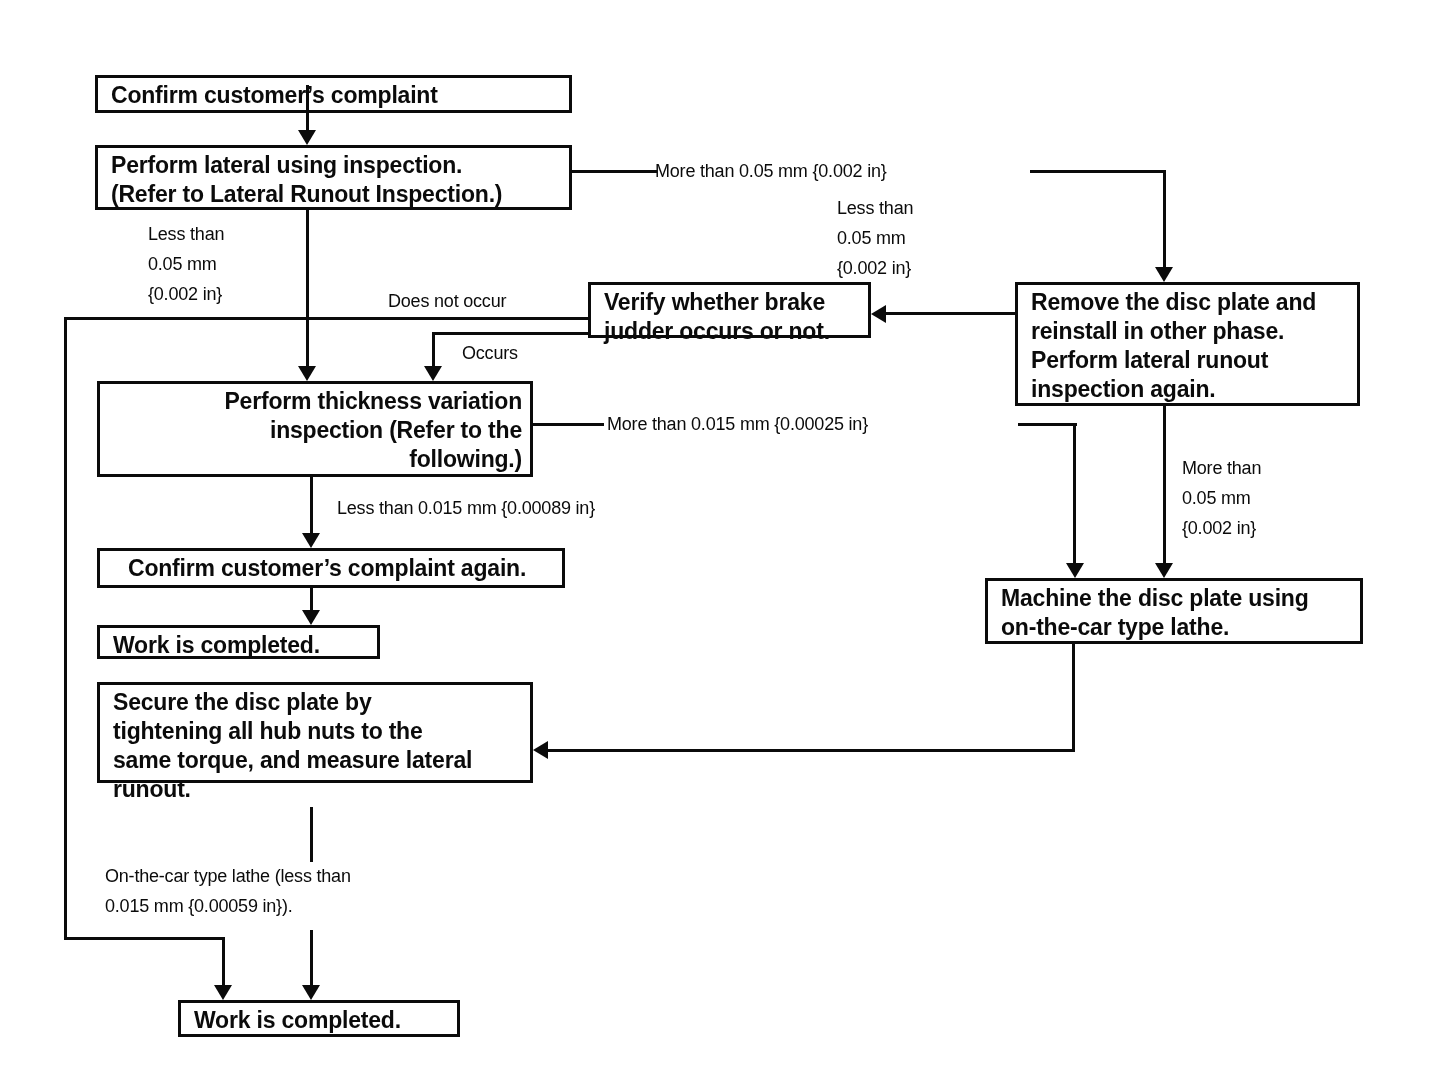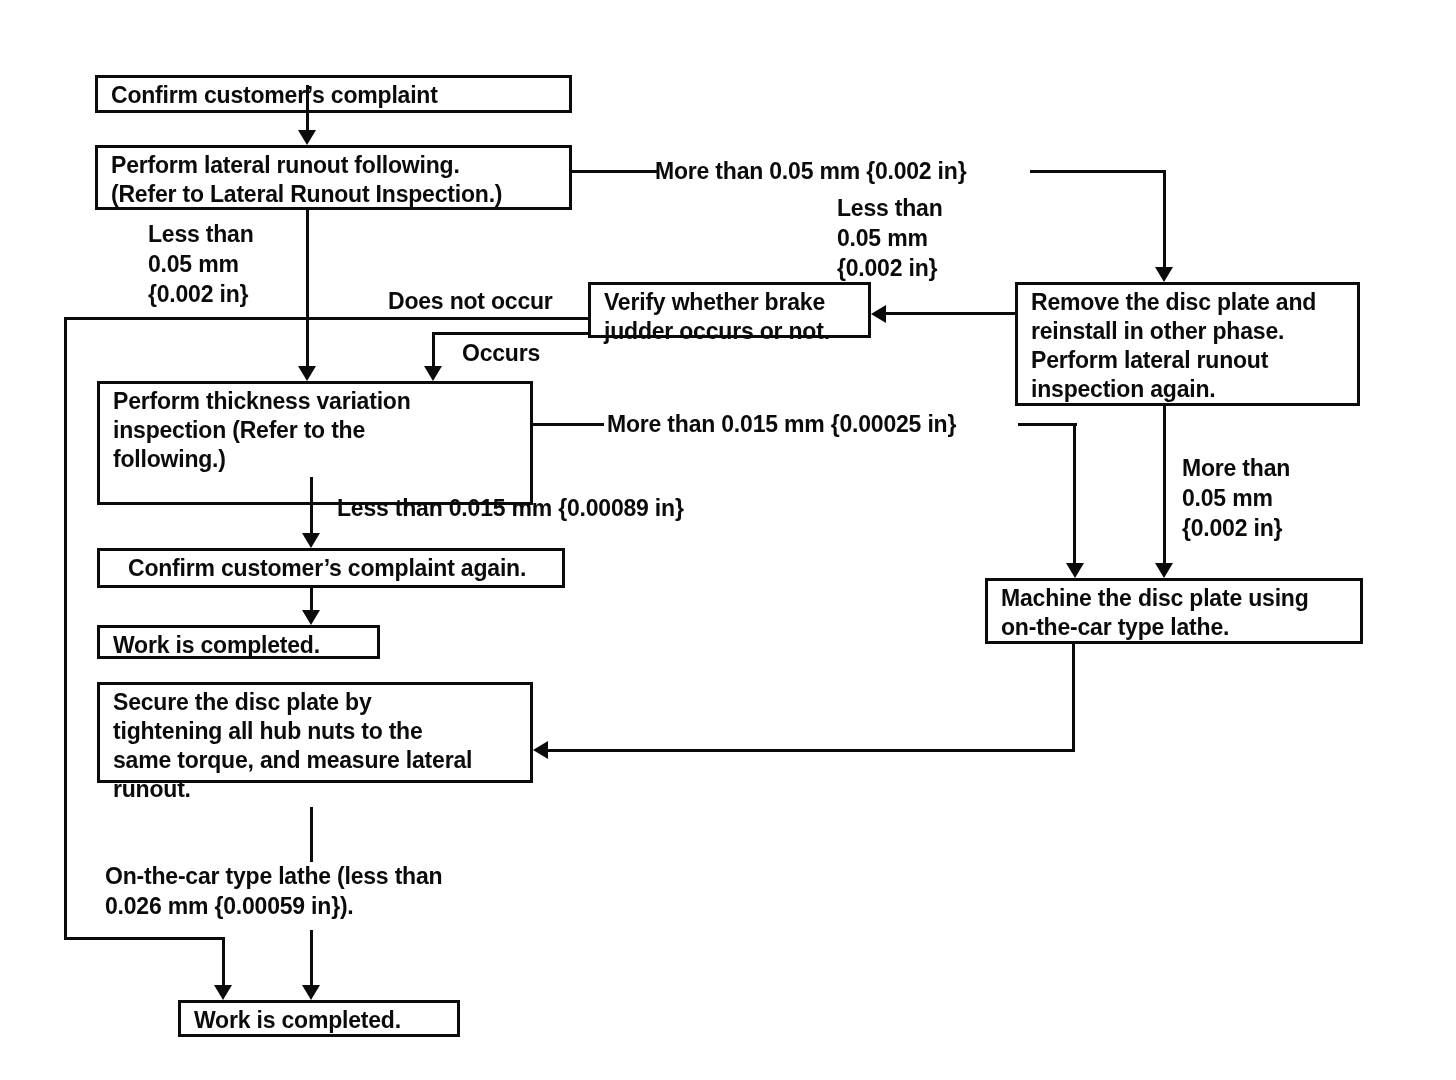--- a/index.html
+++ b/index.html
@@ -1,42 +1,42 @@
 <!DOCTYPE html>
 <html><head>
 <meta charset="utf-8">
 <style>
   html,body{margin:0;padding:0;background:#ffffff;}
   #page{position:relative;width:1456px;height:1080px;background:#ffffff;overflow:hidden;
         font-family:"Liberation Sans","DejaVu Sans",sans-serif;color:#0b0b0b;}
   .node{position:absolute;box-sizing:border-box;border:3px solid #0b0b0b;background:#ffffff;
         font-size:23px;line-height:29px;font-weight:600;letter-spacing:-0.2px;
         padding:3px 8px 0 13px;white-space:pre;}
-  .lbl{position:absolute;font-size:23px;line-height:30px;font-weight:700;letter-spacing:-0.2px;
+  .lbl{position:absolute;font-size:18px;line-height:30px;font-weight:400;letter-spacing:-0.2px;
        white-space:pre;background:transparent;}
   .seg{position:absolute;background:#0b0b0b;}
   .arr{position:absolute;width:0;height:0;}
   .arr-down{border-left:9px solid transparent;border-right:9px solid transparent;border-top:15px solid #0b0b0b;}
   .arr-left{border-top:9px solid transparent;border-bottom:9px solid transparent;border-right:15px solid #0b0b0b;}
 </style>
 </head>
 <body>
 
 <div id="page">
   <div id="flowchart">
       <div class="node" style="left: 95px; top: 47px; width: 477px; height: 38px; margin-top: 28px;">Confirm customer’s complaint</div>
-      <div class="node" style="left: 95px; top: 145px; width: 477px; height: 65px;">Perform lateral runout following.
+      <div class="node" style="left: 95px; top: 145px; width: 477px; height: 65px;">Perform lateral using inspection.
 (Refer to Lateral Runout Inspection.)</div>
       <div class="node" style="left: 588px; top: 282px; width: 283px; height: 56px;">Verify whether brake
 judder occurs or not.</div>
       <div class="node" style="left: 1015px; top: 282px; width: 345px; height: 124px;">Remove the disc plate and
 reinstall in other phase.
 Perform lateral runout
 inspection again.</div>
-      <div class="node" style="left: 97px; top: 381px; width: 436px; height: 124px;">Perform thickness variation
+      <div class="node" style="left: 97px; top: 381px; width: 436px; height: 96px; text-align: right;">Perform thickness variation
 inspection (Refer to the
 following.)</div>
       <div class="node" style="left: 97px; top: 548px; width: 468px; height: 40px; padding-left: 28px;">Confirm customer’s complaint again.</div>
       <div class="node" style="left: 97px; top: 625px; width: 283px; height: 34px;">Work is completed.</div>
       <div class="node" style="left: 985px; top: 578px; width: 378px; height: 66px;">Machine the disc plate using
 on-the-car type lathe.</div>
       <div class="node" style="left: 97px; top: 682px; width: 436px; height: 101px;">Secure the disc plate by
 tightening all hub nuts to the
 same torque, and measure lateral
 runout.</div>
@@ -49,21 +49,21 @@
 0.05 mm
 {0.002 in}</div>
       <div class="lbl" style="left: 388px; top: 286px;">Does not occur</div>
       <div class="lbl" style="left: 462px; top: 338px;">Occurs</div>
       <div class="lbl" style="left: 607px; top: 409px;">More than 0.015 mm {0.00025 in}</div>
       <div class="lbl" style="left: 337px; top: 493px;">Less than 0.015 mm {0.00089 in}</div>
       <div class="lbl" style="left: 1182px; top: 453px;">More than
 0.05 mm
 {0.002 in}</div>
       <div class="lbl" style="left: 105px; top: 861px;">On-the-car type lathe (less than
-0.026 mm {0.00059 in}).</div>
+0.015 mm {0.00059 in}).</div>
       <div class="seg" style="left: 306px; top: 85px; width: 3px; height: 48px;"></div>
       <div class="seg" style="left: 306px; top: 209px; width: 3px; height: 160px;"></div>
       <div class="seg" style="left: 572px; top: 170px; width: 85px; height: 3px;"></div>
       <div class="seg" style="left: 1030px; top: 170px; width: 136px; height: 3px;"></div>
       <div class="seg" style="left: 1163px; top: 170px; width: 3px; height: 99px;"></div>
       <div class="seg" style="left: 884px; top: 312px; width: 134px; height: 3px;"></div>
       <div class="seg" style="left: 64px; top: 317px; width: 524px; height: 3px;"></div>
       <div class="seg" style="left: 64px; top: 317px; width: 3px; height: 623px;"></div>
       <div class="seg" style="left: 64px; top: 937px; width: 161px; height: 3px;"></div>
       <div class="seg" style="left: 222px; top: 937px; width: 3px; height: 50px;"></div>

